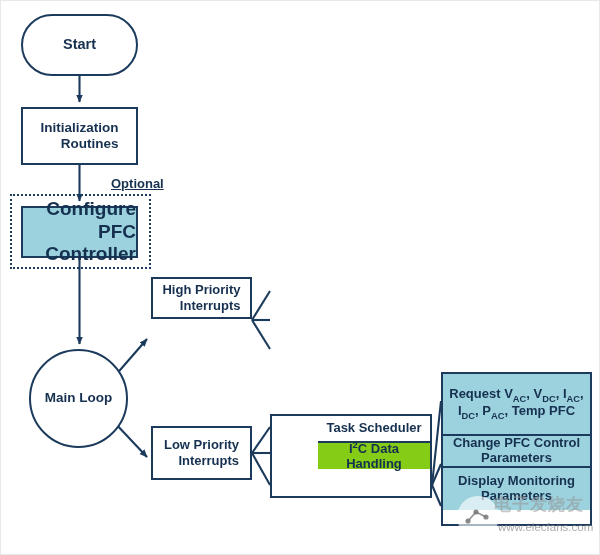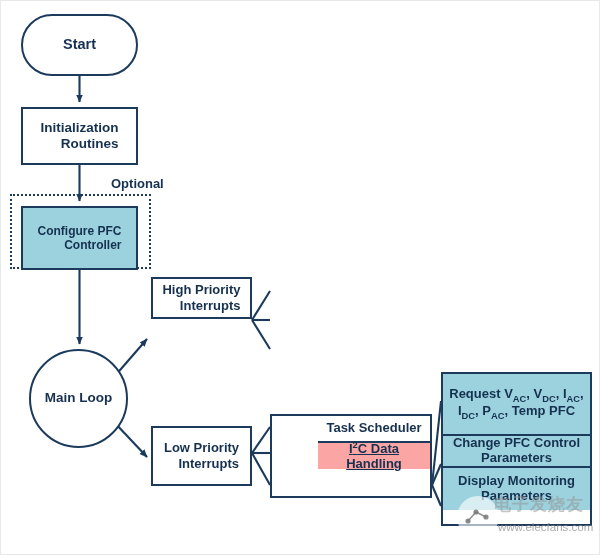--- a/index.html
+++ b/index.html
@@ -66,26 +66,27 @@
     box-sizing: border-box;
     background: transparent;
   }
   #label-optional {
     position: absolute;
     left: 110px; top: 175px;
     font-size: 13px;
     font-weight: bold;
     color: #16304f;
     white-space: nowrap;
+    text-decoration: underline;
   }
   #node-configpfc {
     left: 20px; top: 205px;
-    width: 117px; height: 64px;
+    width: 117px; height: 52px;
     background: #9cd2de;
-    font-size: 12px;
+    font-size: 19px;
   }
 
   
   #node-mainloop {
     left: 28px; top: 348px;
     width: 99px; height: 99px;
     border-radius: 50%;
     font-size: 13.5px;
   }
   #node-mainloop span { position: relative; z-index: 2; }
@@ -97,21 +98,21 @@
   }
 
   
   #node-high {
     left: 150px; top: 276px;
     width: 101px; height: 42px;
     font-size: 13px;
   }
   #node-low {
     left: 150px; top: 425px;
-    width: 101px; height: 60px;
+    width: 101px; height: 54px;
     font-size: 13px;
   }
 
   
   .stack {
     position: absolute;
     box-sizing: border-box;
     border: 2px solid #1b3a5c;
     background: #ffffff;
   }
@@ -122,21 +123,21 @@
     justify-content: center;
     text-align: center;
     color: #16304f;
     font-weight: bold;
     font-size: 13px;
     line-height: 1.15;
     border-bottom: 2px solid #1b3a5c;
     padding: 0 4px;
   }
   .stack .row:last-child { border-bottom: none; }
-  .row.teal { background: #fca5a5; text-decoration: underline; }
+  .row.teal { background: #84cc16; }
 
   #stack-high { left: 269px; top: 277px; width: 162px; height: 84px; }
   #stack-high .row { height: 26.6px; }
 
   #stack-low { left: 269px; top: 413px; width: 162px; height: 84px; padding-left: 46px; }
   #stack-low .row { height: 26.6px; }
 
   #stack-i2c { left: 440px; top: 371px; width: 151px; height: 154px; }
   #stack-i2c .row {
     background: #9cd2de;

